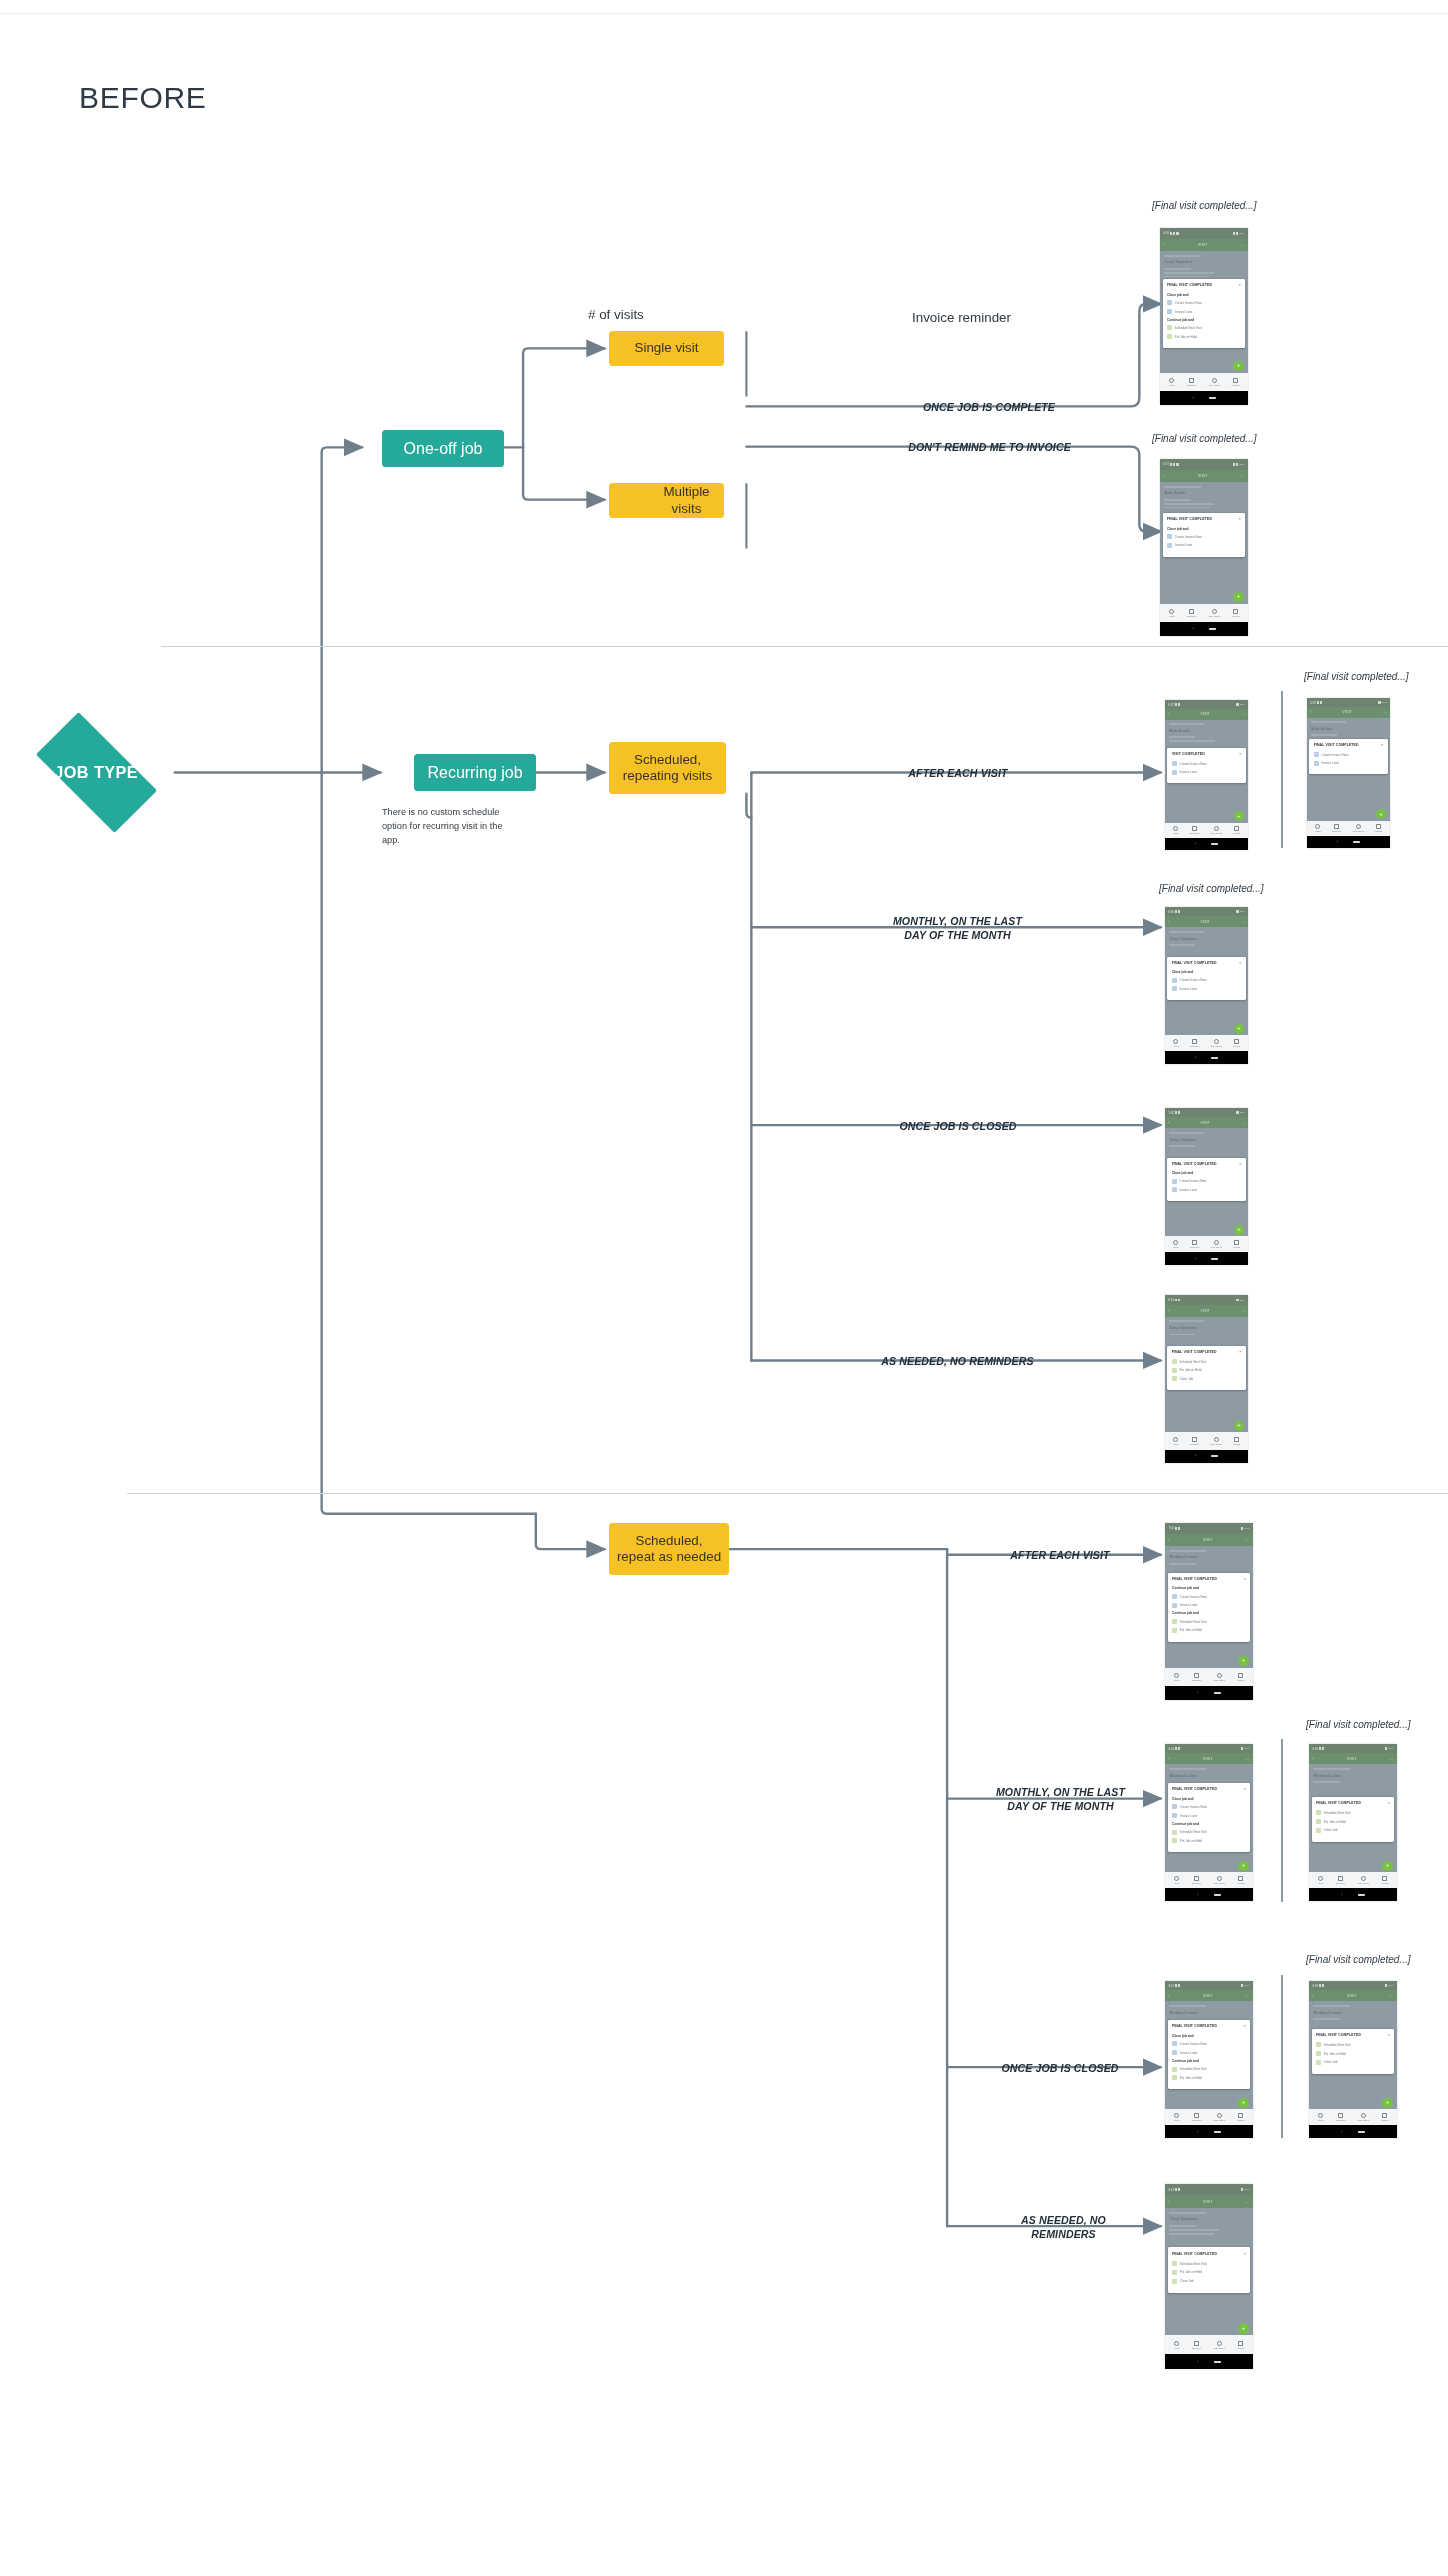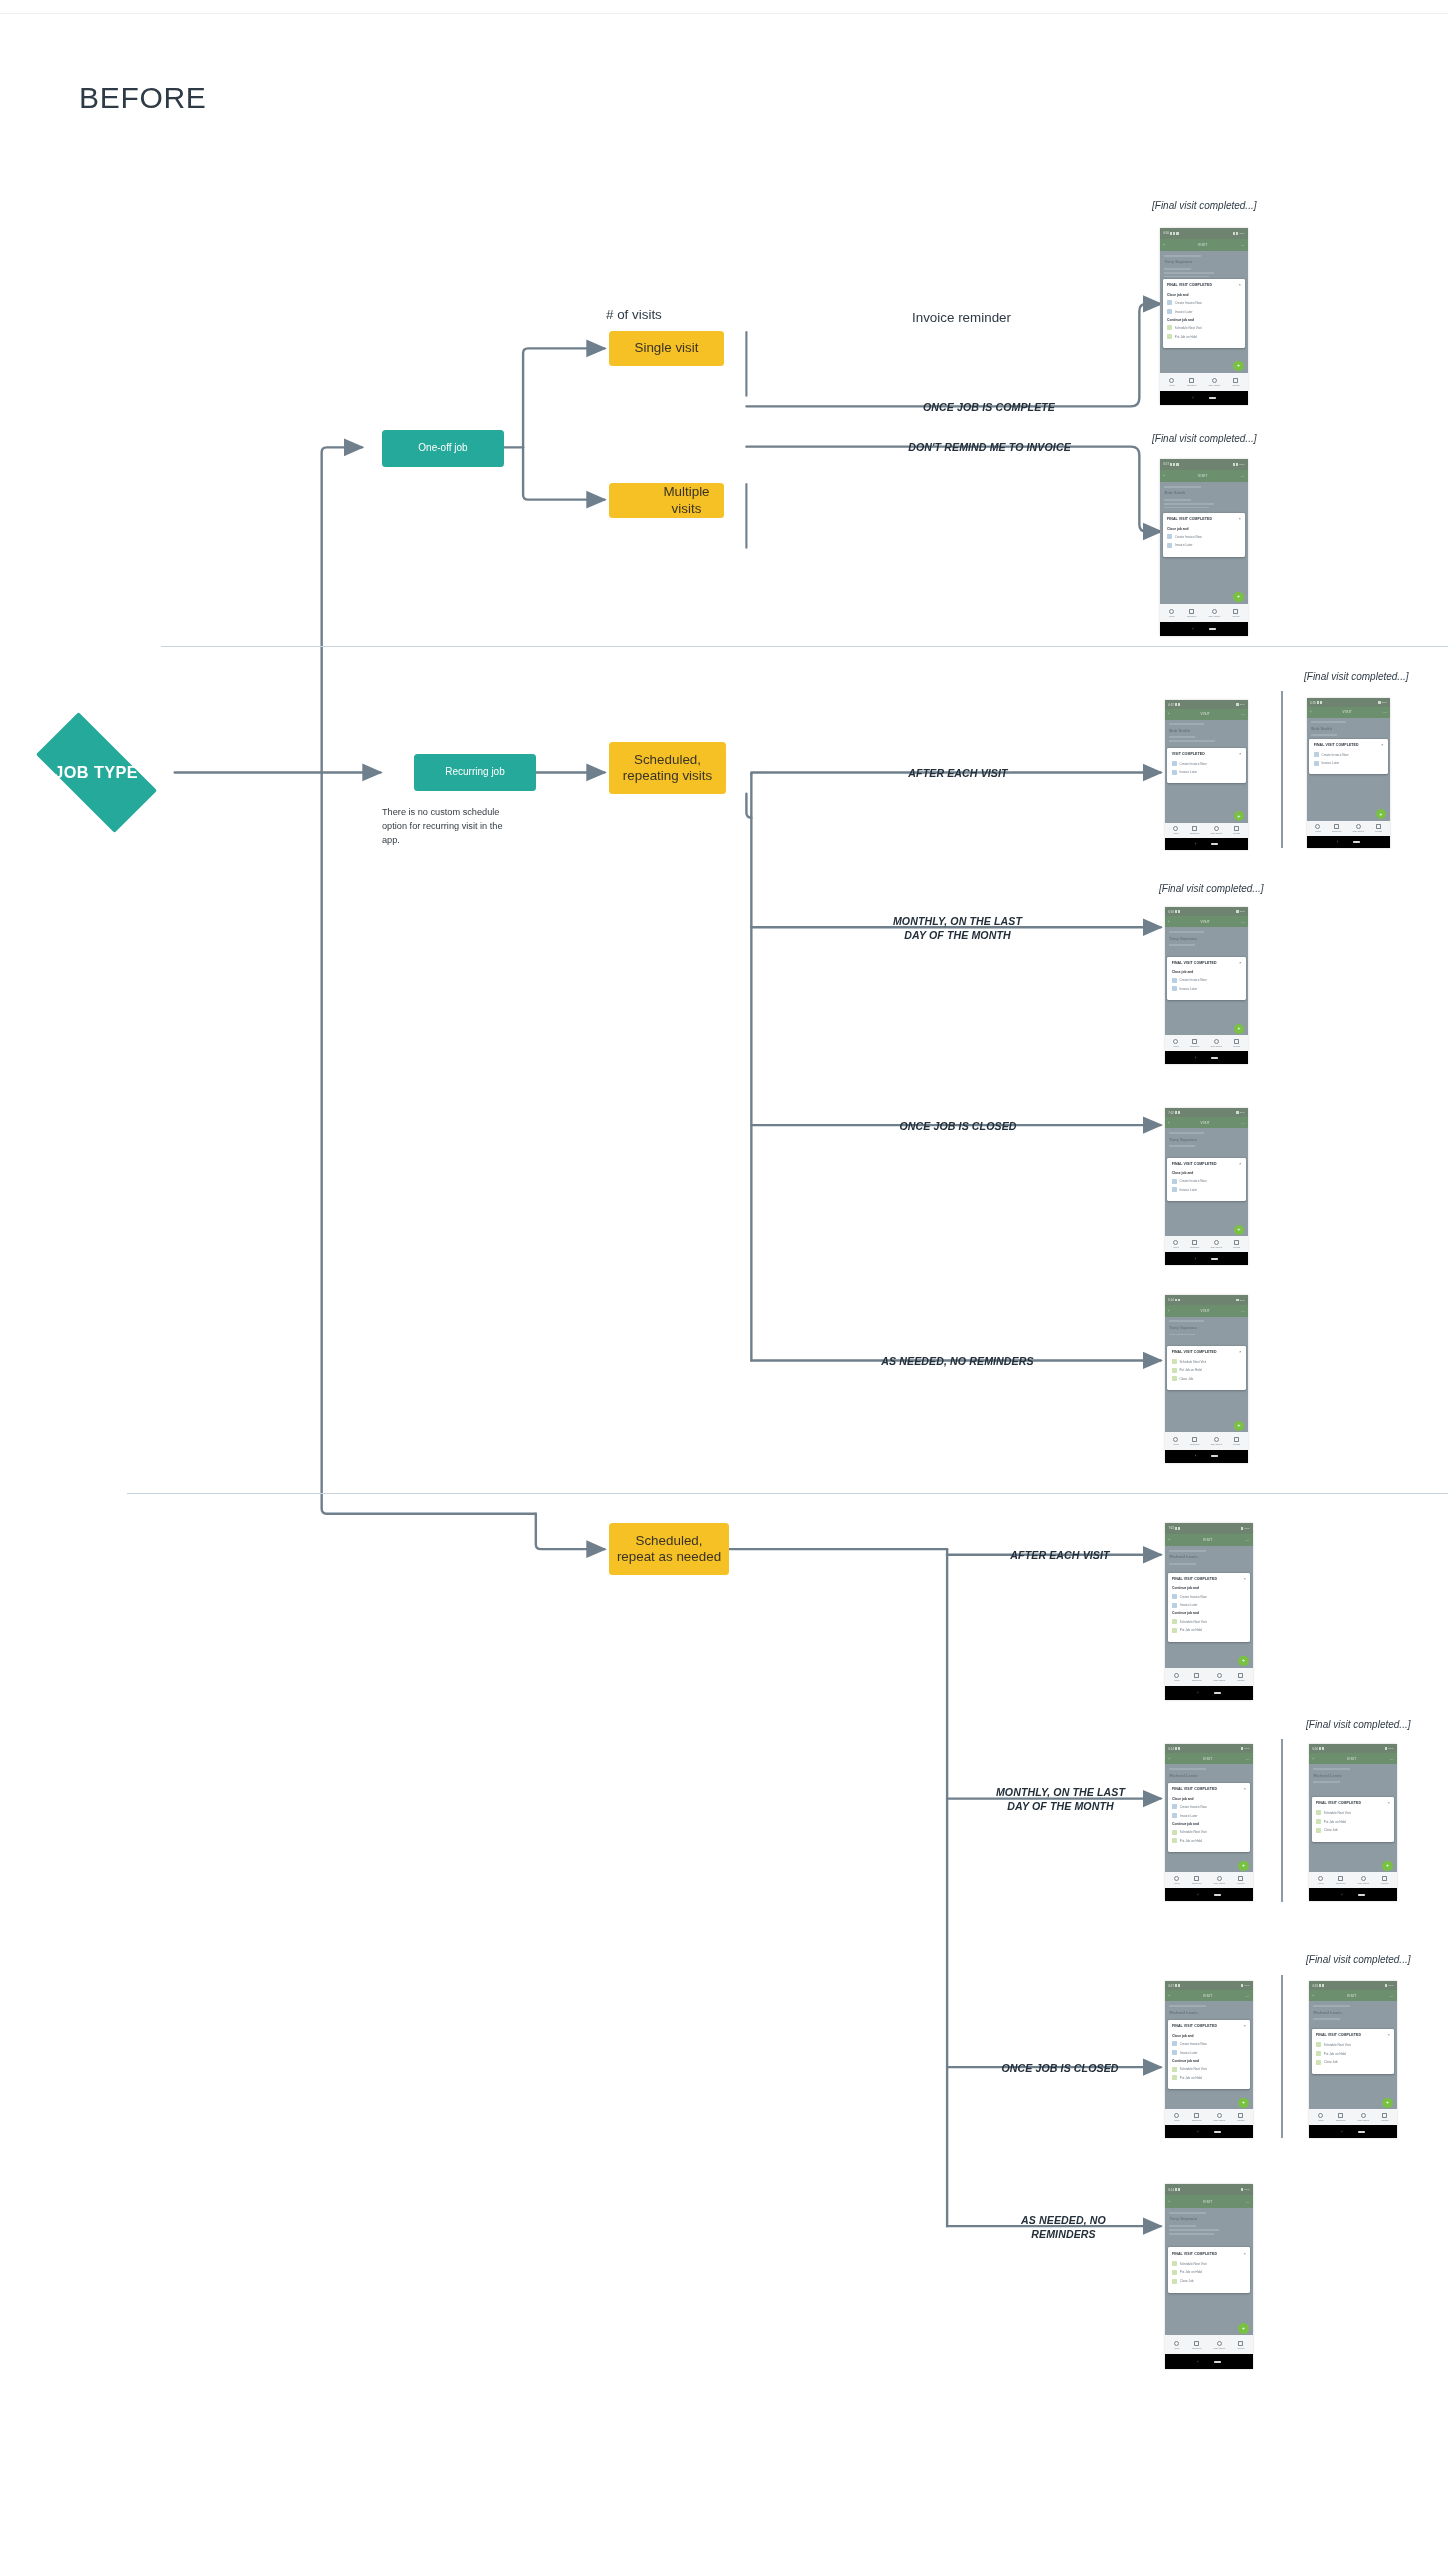--- a/index.html
+++ b/index.html
@@ -22,21 +22,21 @@
   .hdiv { position: absolute; height: 1.4px; background: #c8d4dd; }
 
   
   #wires { position: absolute; left: 0; top: 0; width: 1449px; height: 2576px; pointer-events: none; }
 
   
   .node {
     position: absolute; display: flex; align-items: center; justify-content: center;
     text-align: center; border-radius: 3.5px; line-height: 1.22;
   }
-  .node.teal { background: #25a99a; color: #ffffff; font-size: 10px; }
+  .node.teal { background: #25a99a; color: #ffffff; font-size: 16px; }
   .node.amber { background: #f5c125; color: #3a3326; font-size: 13.4px; }
 
   .diamond {
     position: absolute; display: flex; align-items: center; justify-content: center;
   }
   .diamond .dshape {
     position: absolute; left: 0; top: 0; width: 100%; height: 100%;
     background: #25a99a; transform: rotate(45deg) scale(0.707);
     border-radius: 2.8px;
   }
@@ -209,21 +209,21 @@
   <div class="node amber" style="left:609px; top:742px; width:117px; height:52px; white-space:pre-line;">
     <span>Scheduled,
 repeating visits</span>
   </div>
 
   <div class="node amber" style="left:609px; top:1523px; width:120px; height:52px; white-space:pre-line;">
     <span>Scheduled,
 repeat as needed</span>
   </div>
 
-  <div class="colhdr" style="left:606px; top:307px;"># of visits</div>
+  <div class="colhdr" style="left:588px; top:307px;"># of visits</div>
   <div class="colhdr" style="left:912px; top:310px;">Invoice reminder</div>
 
   <div class="note" style="left:382px; top:806px; width:133px;">There is no custom schedule option for recurring visit in the app.</div>
 
   <div class="edge-label" style="left:862px; top:400px; width:254px;">ONCE JOB IS COMPLETE</div>
   <div class="edge-label" style="left:841px; top:440px; width:297px;">DON'T REMIND ME TO INVOICE</div>
 
   <div class="edge-label" style="left:852px; top:766px; width:212px;">AFTER EACH VISIT</div>
   <div class="edge-label" style="left:841px; top:914px; width:233px;">MONTHLY, ON THE LAST
 DAY OF THE MONTH</div>

